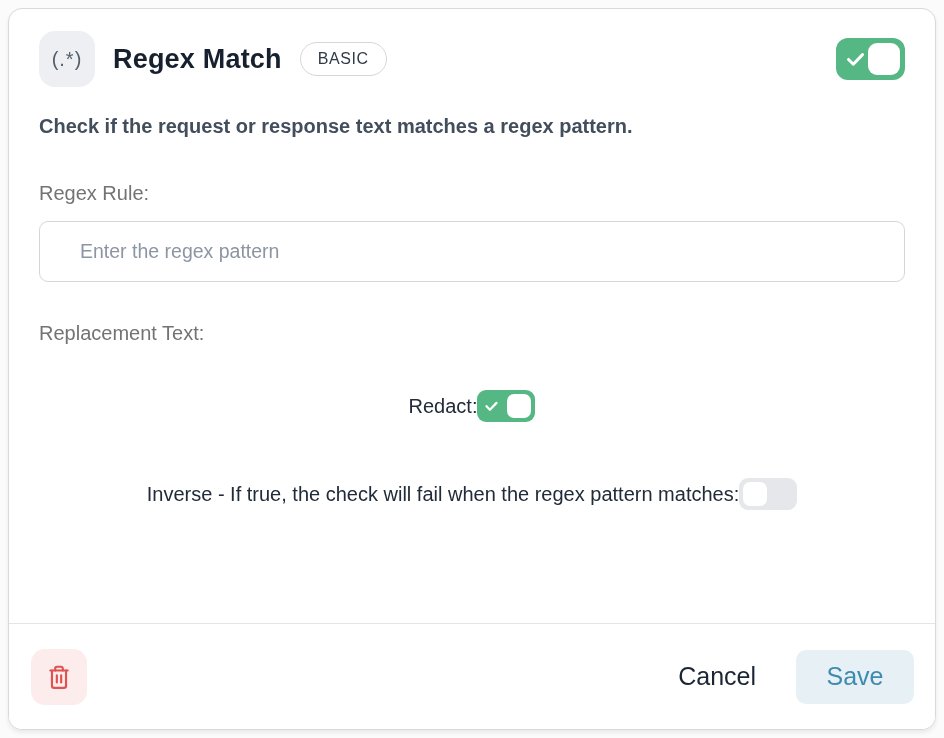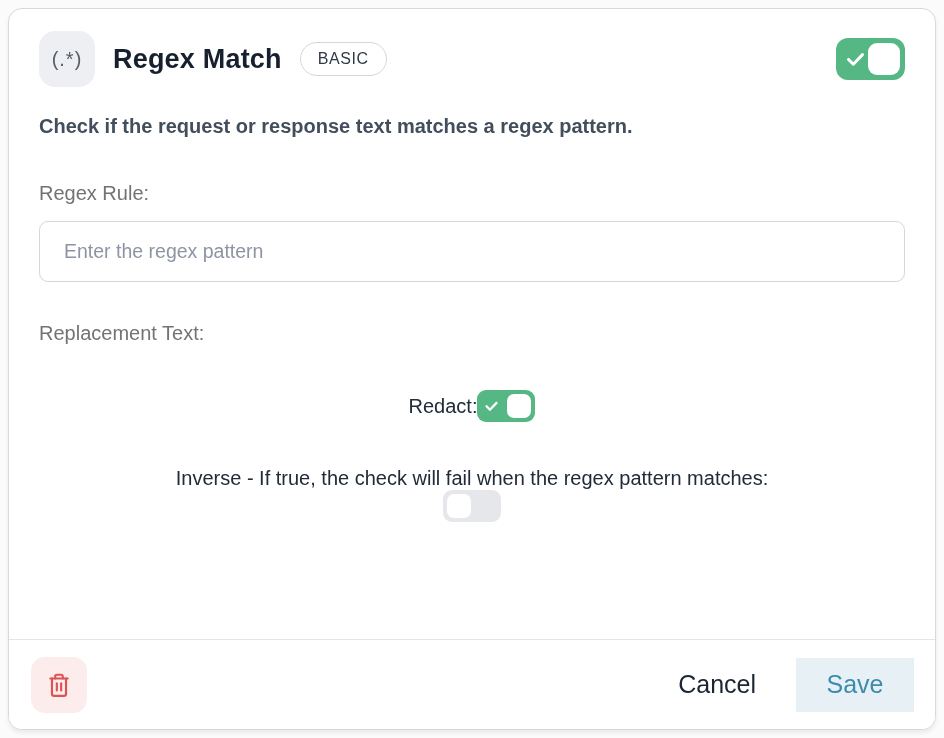--- a/index.html
+++ b/index.html
@@ -55,51 +55,51 @@
   .toggle-sm[data-state="off"] .knob { left:4px; }
   .toggle-sm .check { left:7px; width:15px; height:15px; }
 
   
   .description { margin-top:27px; font-size:20px; color:#434e5d; line-height:1.2;font-weight:bold; }
   .field-label { margin-top:44px; font-size:20px; color:#737373; }
   .field-label.second { margin-top:40px; }
   .text-input {
     margin-top:16px; height:61px; width:100%;
     border:1px solid #d3d7dc; border-radius:9px;
-    padding:0 24px; font-size:19.5px; color:#2a3442;
+    padding:0 40px; font-size:19.5px; color:#2a3442;
     font-family:"Liberation Sans", sans-serif;
     outline:none; background:#fff;
   }
   .text-input::placeholder { color:#8d95a3; opacity:1; }
 
   .toggle-row { display:flex; align-items:center; justify-content:center; height:34px; }
   .toggle-row.redact  { margin-top:44px; }
-  .toggle-row.inverse { margin-top:54px;flex-direction:column; }
+  .toggle-row.inverse { margin-top:54px; }
   .toggle-row .row-label { font-size:20px; color:#212b39; }
 
   
   .footer {
     margin-top:auto; border-top:1px solid #e3e6e9;
-    height:90px; display:flex; align-items:center;
+    height:106px; display:flex; align-items:center;
     padding:0 21px 0 22px; background:#fff;
   }
   .delete-button {
     width:56px; height:56px; border:none; border-radius:14px;
     background:var(--delete-bg,#fdecec); color:var(--delete-icon,#e05252);
     display:flex; align-items:center; justify-content:center; cursor:pointer;
   }
   .delete-button svg { width:26px; height:26px; }
   .footer .spacer { flex:1; }
   .cancel-button {
     background:transparent; border:none; cursor:pointer;
     font-size:25px; color:#1b2533; margin-right:40px;
     font-family:"Liberation Sans", sans-serif;
   }
   .save-button {
-    width:118px; height:54px; border:none; border-radius:0; cursor:pointer;
+    width:118px; height:54px; border:none; border-radius:10px; cursor:pointer;
     background:var(--save-bg,#e7f0f5); color:var(--save-text,#3e8bb0);
     font-size:25px; font-family:"Liberation Sans", sans-serif;
   }
 </style>
 </head>
 <body>
 
 <div class="card">
   <div class="content">
 

